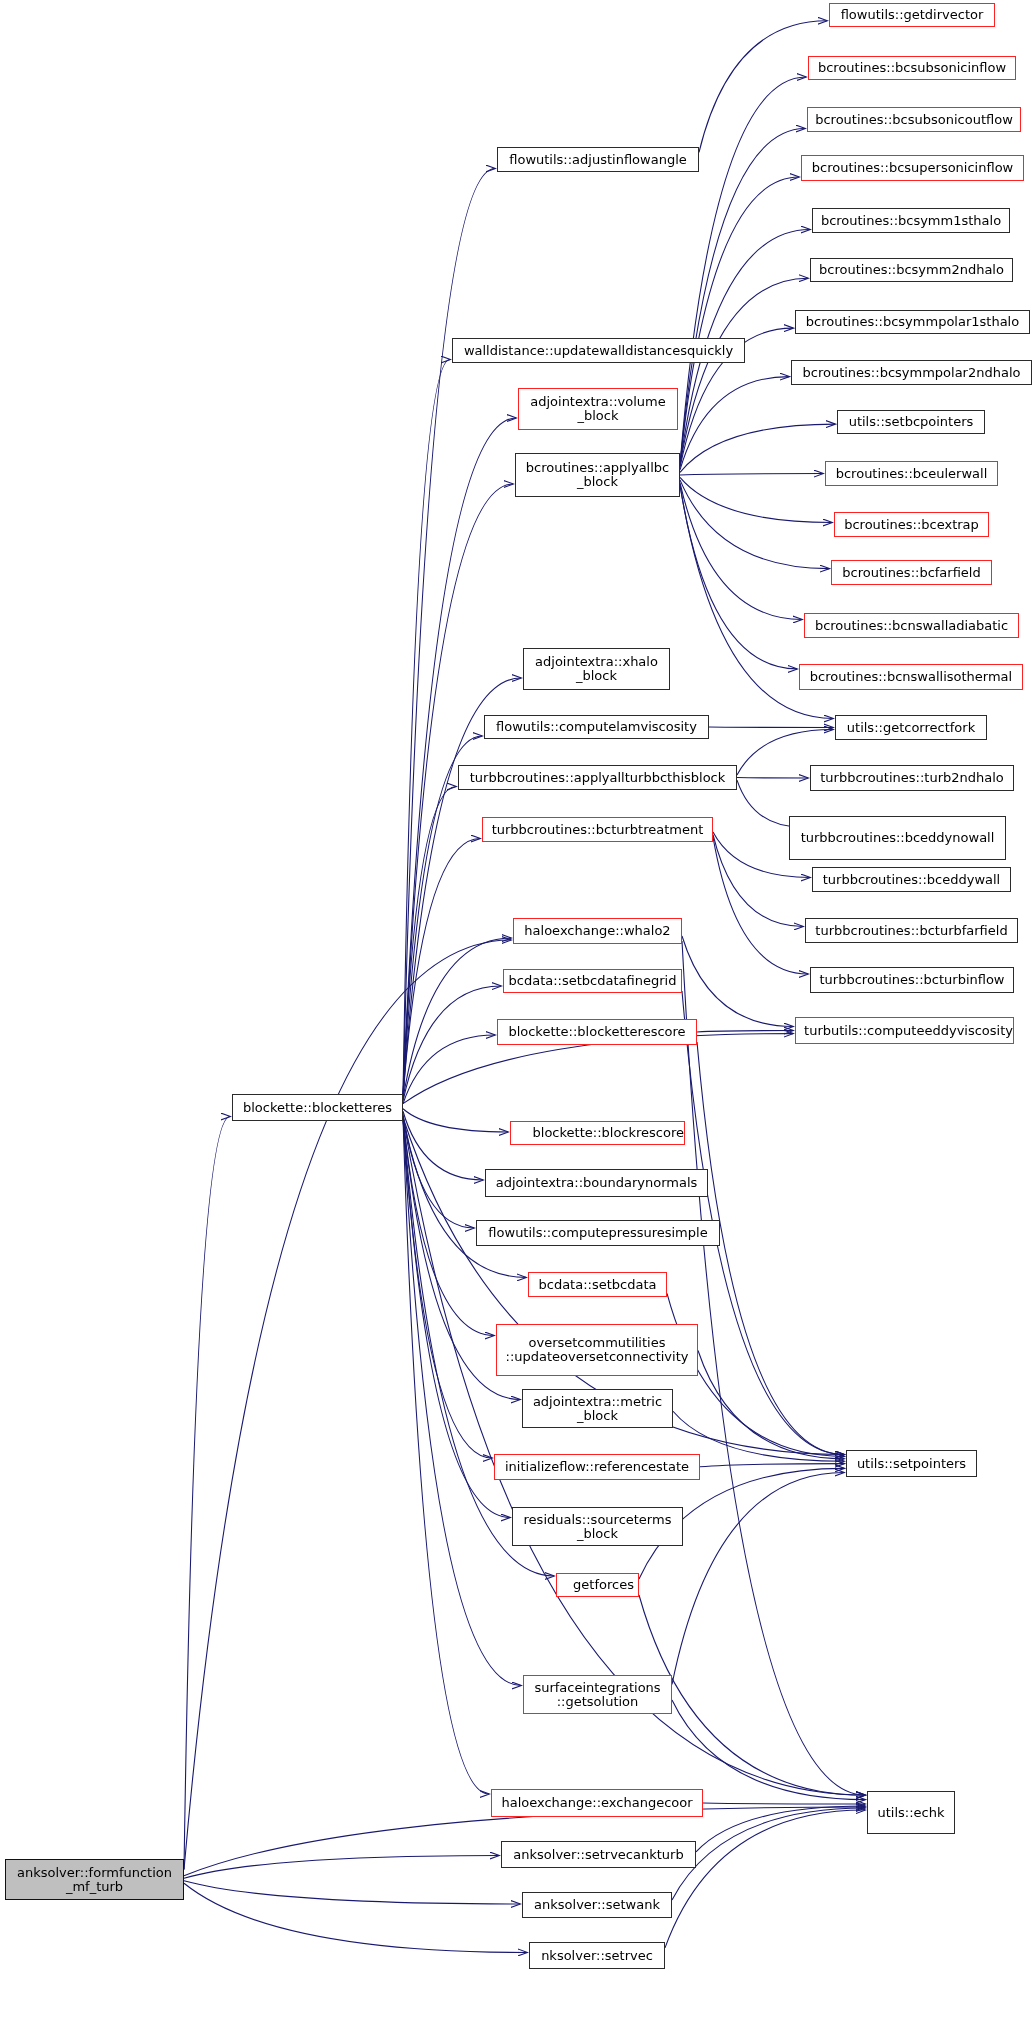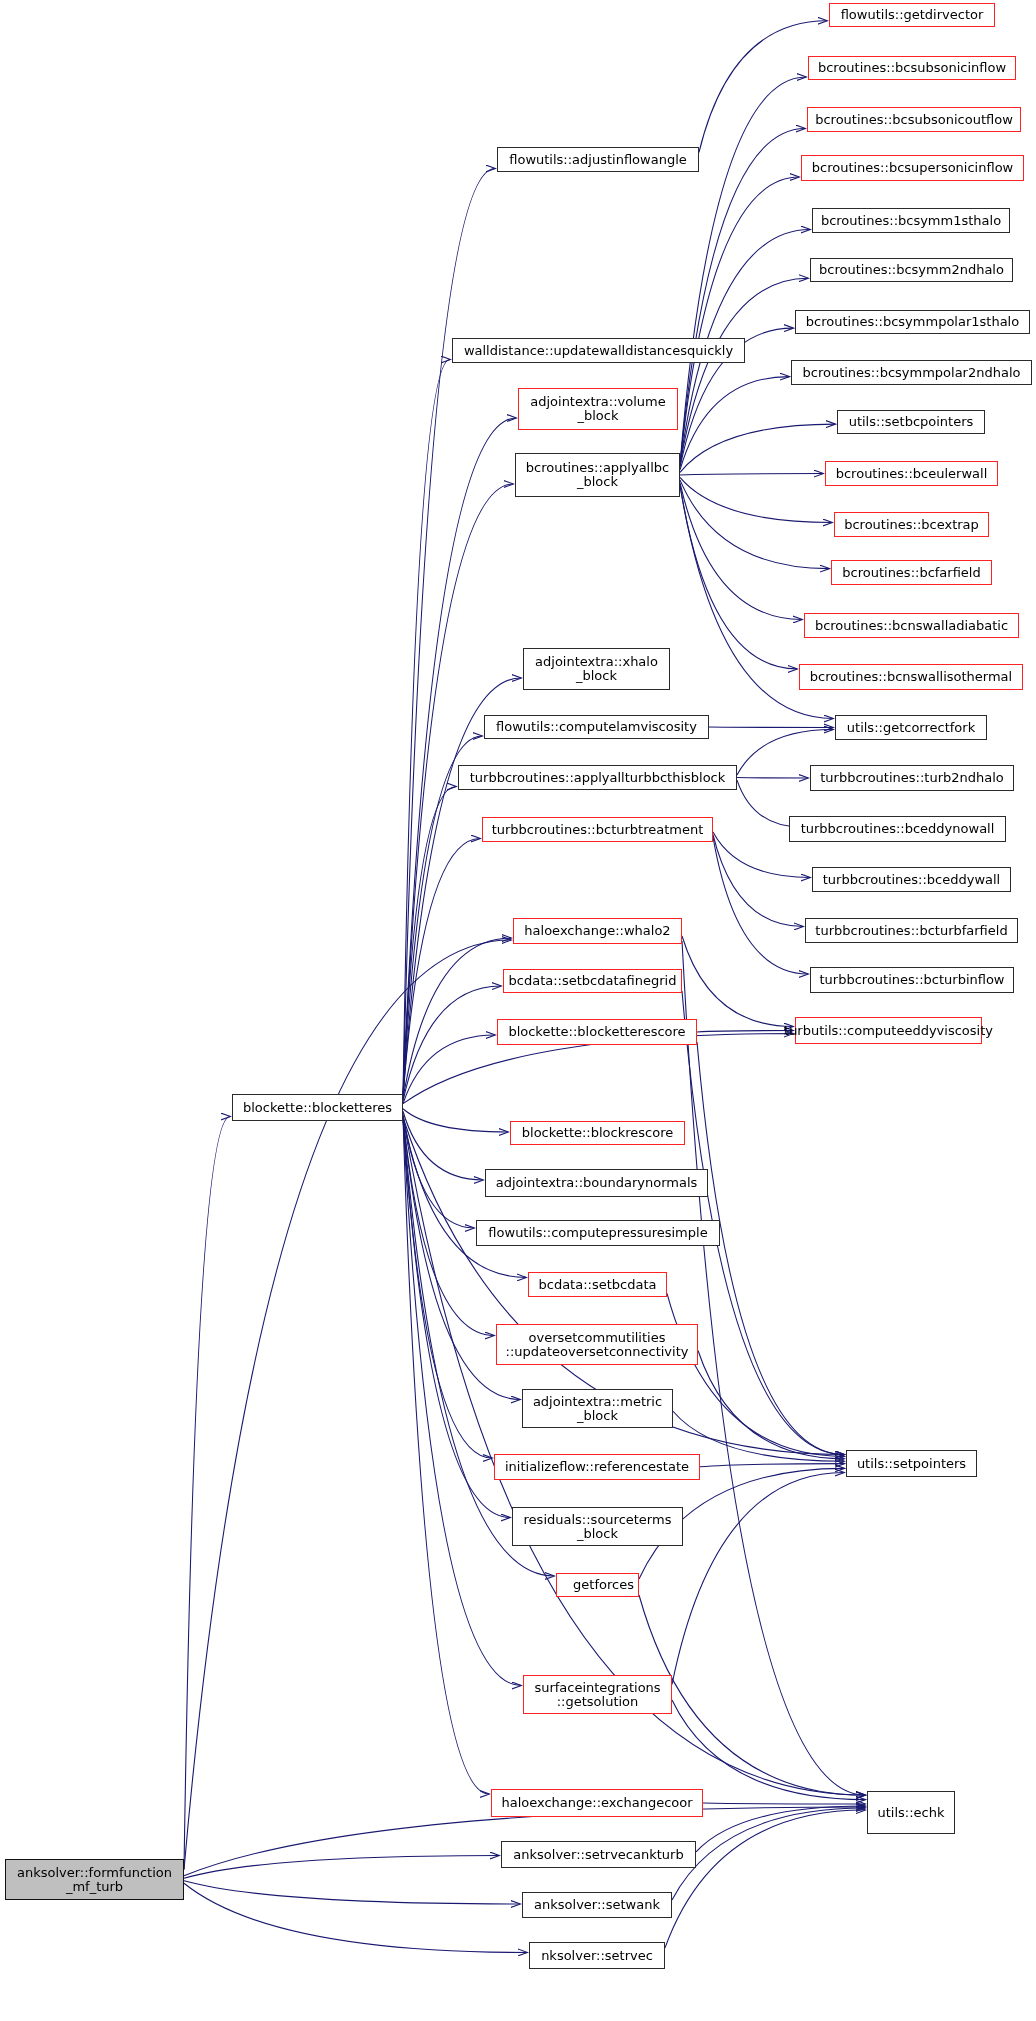--- a/index.html
+++ b/index.html
@@ -136,33 +136,33 @@
       </div>
       <div class="node red" style="left: 799px; top: 664px; width: 224px; height: 26px;">
         <span>bcroutines::bcnswallisothermal</span>
       </div>
       <div class="node black" style="left: 835px; top: 715px; width: 152px; height: 25px;">
         <span>utils::getcorrectfork</span>
       </div>
       <div class="node black" style="left: 810px; top: 765px; width: 204px; height: 26px;">
         <span>turbbcroutines::turb2ndhalo</span>
       </div>
-      <div class="node black" style="left: 789px; top: 816px; width: 217px; height: 26px;">
+      <div class="node black" style="left: 789px; top: 816px; width: 217px; height: 44px;">
         <span>turbbcroutines::bceddynowall</span>
       </div>
       <div class="node black" style="left: 812px; top: 867px; width: 199px; height: 25px;">
         <span>turbbcroutines::bceddywall</span>
       </div>
       <div class="node black" style="left: 805px; top: 918px; width: 213px; height: 25px;">
         <span>turbbcroutines::bcturbfarfield</span>
       </div>
       <div class="node black" style="left: 810px; top: 967px; width: 204px; height: 26px;">
         <span>turbbcroutines::bcturbinflow</span>
       </div>
-      <div class="node red" style="left: 795px; top: 1017px; width: 187px; height: 27px;">
+      <div class="node red" style="left: 795px; top: 1017px; width: 219px; height: 27px; align-items: flex-end;">
         <span>turbutils::computeeddyviscosity</span>
       </div>
       <div class="node black" style="left: 846px; top: 1450px; width: 131px; height: 27px;">
         <span>utils::setpointers</span>
       </div>
       <div class="node black" style="left: 867px; top: 1791px; width: 88px; height: 43px;">
         <span>utils::echk</span>
       </div>
       <div class="node black" style="left: 497px; top: 147px; width: 202px; height: 25px;">
         <span>flowutils::adjustinflowangle</span>
@@ -196,33 +196,33 @@
       </div>
       <div class="node red" style="left: 503px; top: 969px; width: 179px; height: 24px; text-align: right;">
         <span>bcdata::setbcdatafinegrid</span>
       </div>
       <div class="node red" style="left: 497px; top: 1019px; width: 200px; height: 26px;">
         <span>blockette::blocketterescore</span>
       </div>
       <div class="node black" style="left: 232px; top: 1094px; width: 171px; height: 27px;">
         <span>blockette::blocketteres</span>
       </div>
-      <div class="node red" style="left: 510px; top: 1121px; width: 175px; height: 24px;">
+      <div class="node red" style="left: 510px; top: 1121px; width: 175px; height: 24px; align-items: flex-end;">
         <span>blockette::blockrescore</span>
       </div>
       <div class="node black" style="left: 485px; top: 1169px; width: 223px; height: 28px;">
         <span>adjointextra::boundarynormals</span>
       </div>
       <div class="node black" style="left: 476px; top: 1220px; width: 244px; height: 26px;">
         <span>flowutils::computepressuresimple</span>
       </div>
       <div class="node red" style="left: 528px; top: 1272px; width: 139px; height: 25px;">
         <span>bcdata::setbcdata</span>
       </div>
-      <div class="node red" style="left: 496px; top: 1324px; width: 202px; height: 41px;">
+      <div class="node red" style="left: 496px; top: 1324px; width: 202px; height: 52px;">
         <span>oversetcommutilities</span>
         <span>::updateoversetconnectivity</span>
       </div>
       <div class="node black" style="left: 522px; top: 1389px; width: 151px; height: 39px;">
         <span>adjointextra::metric</span>
         <span>_block</span>
       </div>
       <div class="node red" style="left: 494px; top: 1454px; width: 206px; height: 26px;">
         <span>initializeflow::referencestate</span>
       </div>

